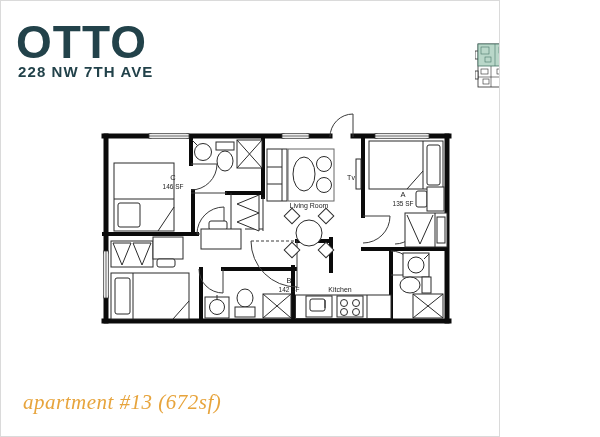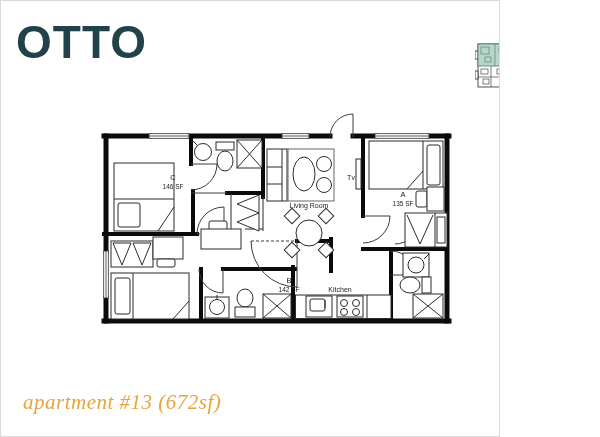--- a/index.html
+++ b/index.html
@@ -29,20 +29,21 @@
     font-family:"Liberation Serif",serif;font-style:italic;
     font-size:21px;color:#e7a43c;letter-spacing:0.5px;text-align:center;
   }
 </style>
 </head>
 <body>
 
 <div class="page">
 
   <div class="logo">OTTO</div>
+  <div class="address">228 NW 7TH AVE</div>
 
   <svg class="keyplan" viewBox="0 0 118 64">
     <g stroke="#2a2a2a" stroke-width="0.8" fill="#fff">
       <rect x="63" y="3" width="48" height="57"></rect>
       <rect x="111" y="10" width="4" height="8"></rect>
       <rect x="111" y="40" width="4" height="8"></rect>
       <rect x="57" y="24" width="6" height="32"></rect>
       <rect x="3" y="17" width="54" height="43"></rect>
       <rect x="0" y="24" width="3" height="8"></rect>
       <rect x="0" y="44" width="3" height="8"></rect>

